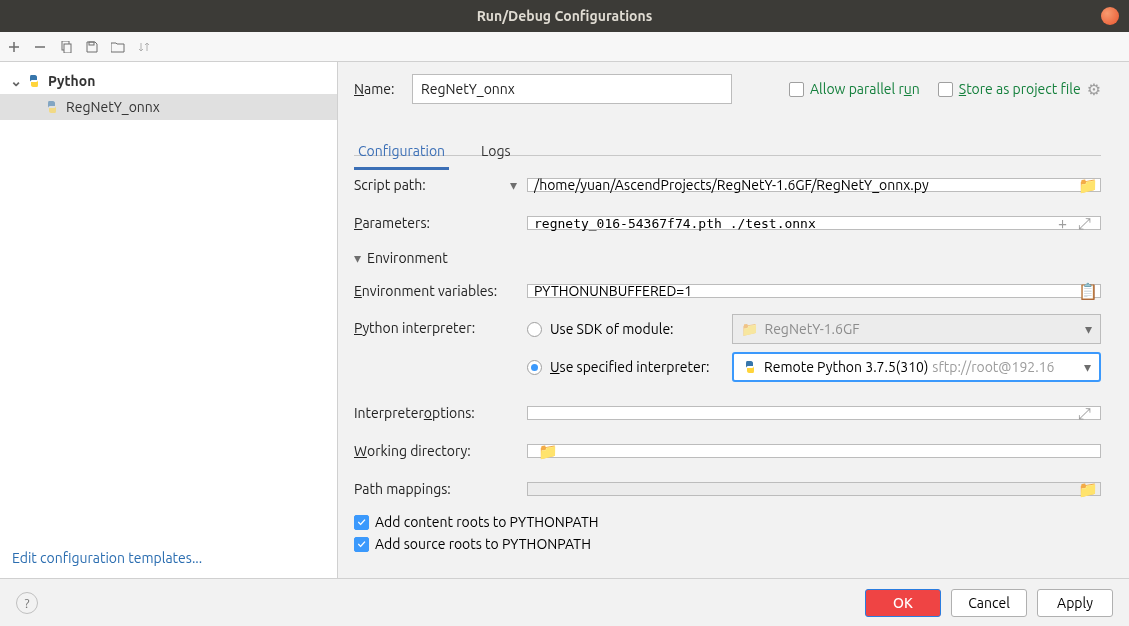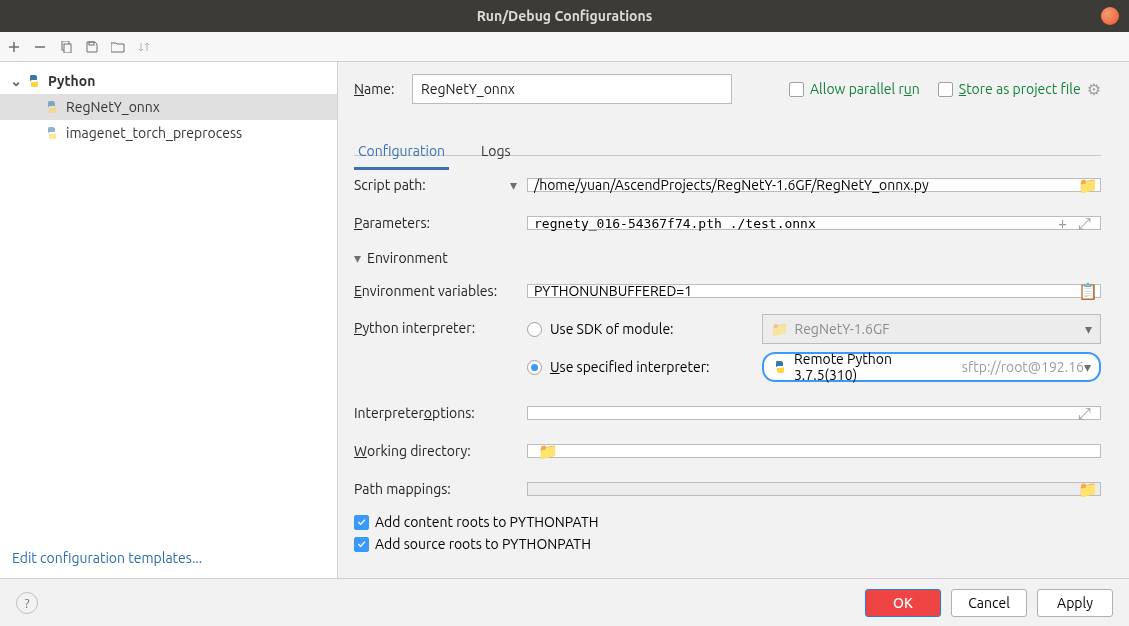--- a/index.html
+++ b/index.html
@@ -51,26 +51,26 @@
 .form-label .dd { margin-left: auto; margin-right: 10px; color: #6e6e6e; cursor: pointer; }
 .field-wrap { flex: 1; display: flex; align-items: center; border: 1px solid #bcbcbc; background: #fff; height: 14px; padding: 0 6px; }
 .field-wrap.disabled { background: #ececec; color: #999; }
 .field-wrap input { flex: 1; border: none; outline: none; font-size: 14px; background: transparent; font-family: inherit; }
 .field-wrap.mono input { font-family: "DejaVu Sans Mono", monospace; font-size: 13px; }
 .field-icon { width: 16px; color: #9e9e9e; cursor: pointer; margin-left: 4px; }
 
 .section-header { display: flex; align-items: center; margin: 12px 0 10px 0; font-size: 14px; color: #222; cursor: pointer; }
 .section-header .arrow { margin-right: 6px; color: #6e6e6e; }
 
-.radio-row { display: flex; align-items: center; margin-bottom: 8px; min-height: 30px; gap: 30px; }
+.radio-row { display: flex; align-items: center; margin-bottom: 8px; min-height: 30px; }
 .radio-row .rlabel { width: 205px; display: flex; align-items: center; font-size: 14px; }
 .radio { width: 15px; height: 15px; border: 1px solid #a0a0a0; border-radius: 50%; margin-right: 8px; display: inline-flex; align-items: center; justify-content: center; cursor: pointer; background: #fff; }
 .radio.checked::after { content: ""; width: 7px; height: 7px; border-radius: 50%; background: #3b99fc; }
 .combo { flex: 1; height: 30px; border: 1px solid #bcbcbc; background: #fff; display: flex; align-items: center; padding: 0 8px; font-size: 14px; cursor: pointer; }
-.combo.selected { border: 2px solid #3b99fc; border-radius: 13px; }
+.combo.selected { border: 2px solid #3b99fc; border-radius: 3px; }
 .combo.disabled { background: #ececec; color: #8c8c8c; }
 .combo .carrow { margin-left: auto; color: #6e6e6e; }
 .combo .dim { color: #9c9c9c; margin-left: 4px; }
 
 .cbrow { display: flex; align-items: center; margin: 6px 0; font-size: 14px; }
 
 .footer { height: 48px; border-top: 1px solid #d0d0d0; background: #f2f2f2; display: flex; align-items: center; padding: 0 16px; gap: 10px; }
 .help { width: 22px; height: 22px; border: 1px solid #c0c0c0; border-radius: 50%; display: flex; align-items: center; justify-content: center; color: #777; cursor: pointer; font-size: 13px; }
 .btn { min-width: 76px; height: 28px; border: 1px solid #b0b0b0; background: #fff; border-radius: 3px; font-size: 14px; cursor: pointer; padding: 0 14px; }
 .btn.primary { background: #ef4444; border-color: #2a7de0; color: #fff; font-weight: 500; }
@@ -132,29 +132,20 @@
         <span>Python</span>
       </div>
       <div class="tree-node child selected">
         <span class="py-icon" style="opacity:.55">
             <svg width="14" height="14" viewBox="0 0 14 14">
               <path d="M4 1h4c1 0 2 1 2 2v3H5c-1 0-2 1-2 2V4c0-1 0-3 1-3z" fill="#3776ab"></path>
               <path d="M10 13H6c-1 0-2-1-2-2V8h5c1 0 2-1 2-2v4c0 1 0 3-1 3z" fill="#ffd43b"></path>
             </svg>
           </span>
         <span>RegNetY_onnx</span>
-      </div>
-      <div class="tree-node child">
-        <span class="py-icon" style="opacity:.55">
-            <svg width="14" height="14" viewBox="0 0 14 14">
-              <path d="M4 1h4c1 0 2 1 2 2v3H5c-1 0-2 1-2 2V4c0-1 0-3 1-3z" fill="#3776ab"></path>
-              <path d="M10 13H6c-1 0-2-1-2-2V8h5c1 0 2-1 2-2v4c0 1 0 3-1 3z" fill="#ffd43b"></path>
-            </svg>
-          </span>
-        <span>imagenet_torch_preprocess</span>
       </div>
     </div>
     <div class="sidebar-footer">
       <span class="link">Edit configuration templates...</span>
     </div>
   </div>
 
   <div class="content">
     <div class="row">
       <label class="name-label"><span class="underline">N</span><span></span>ame:</label>

